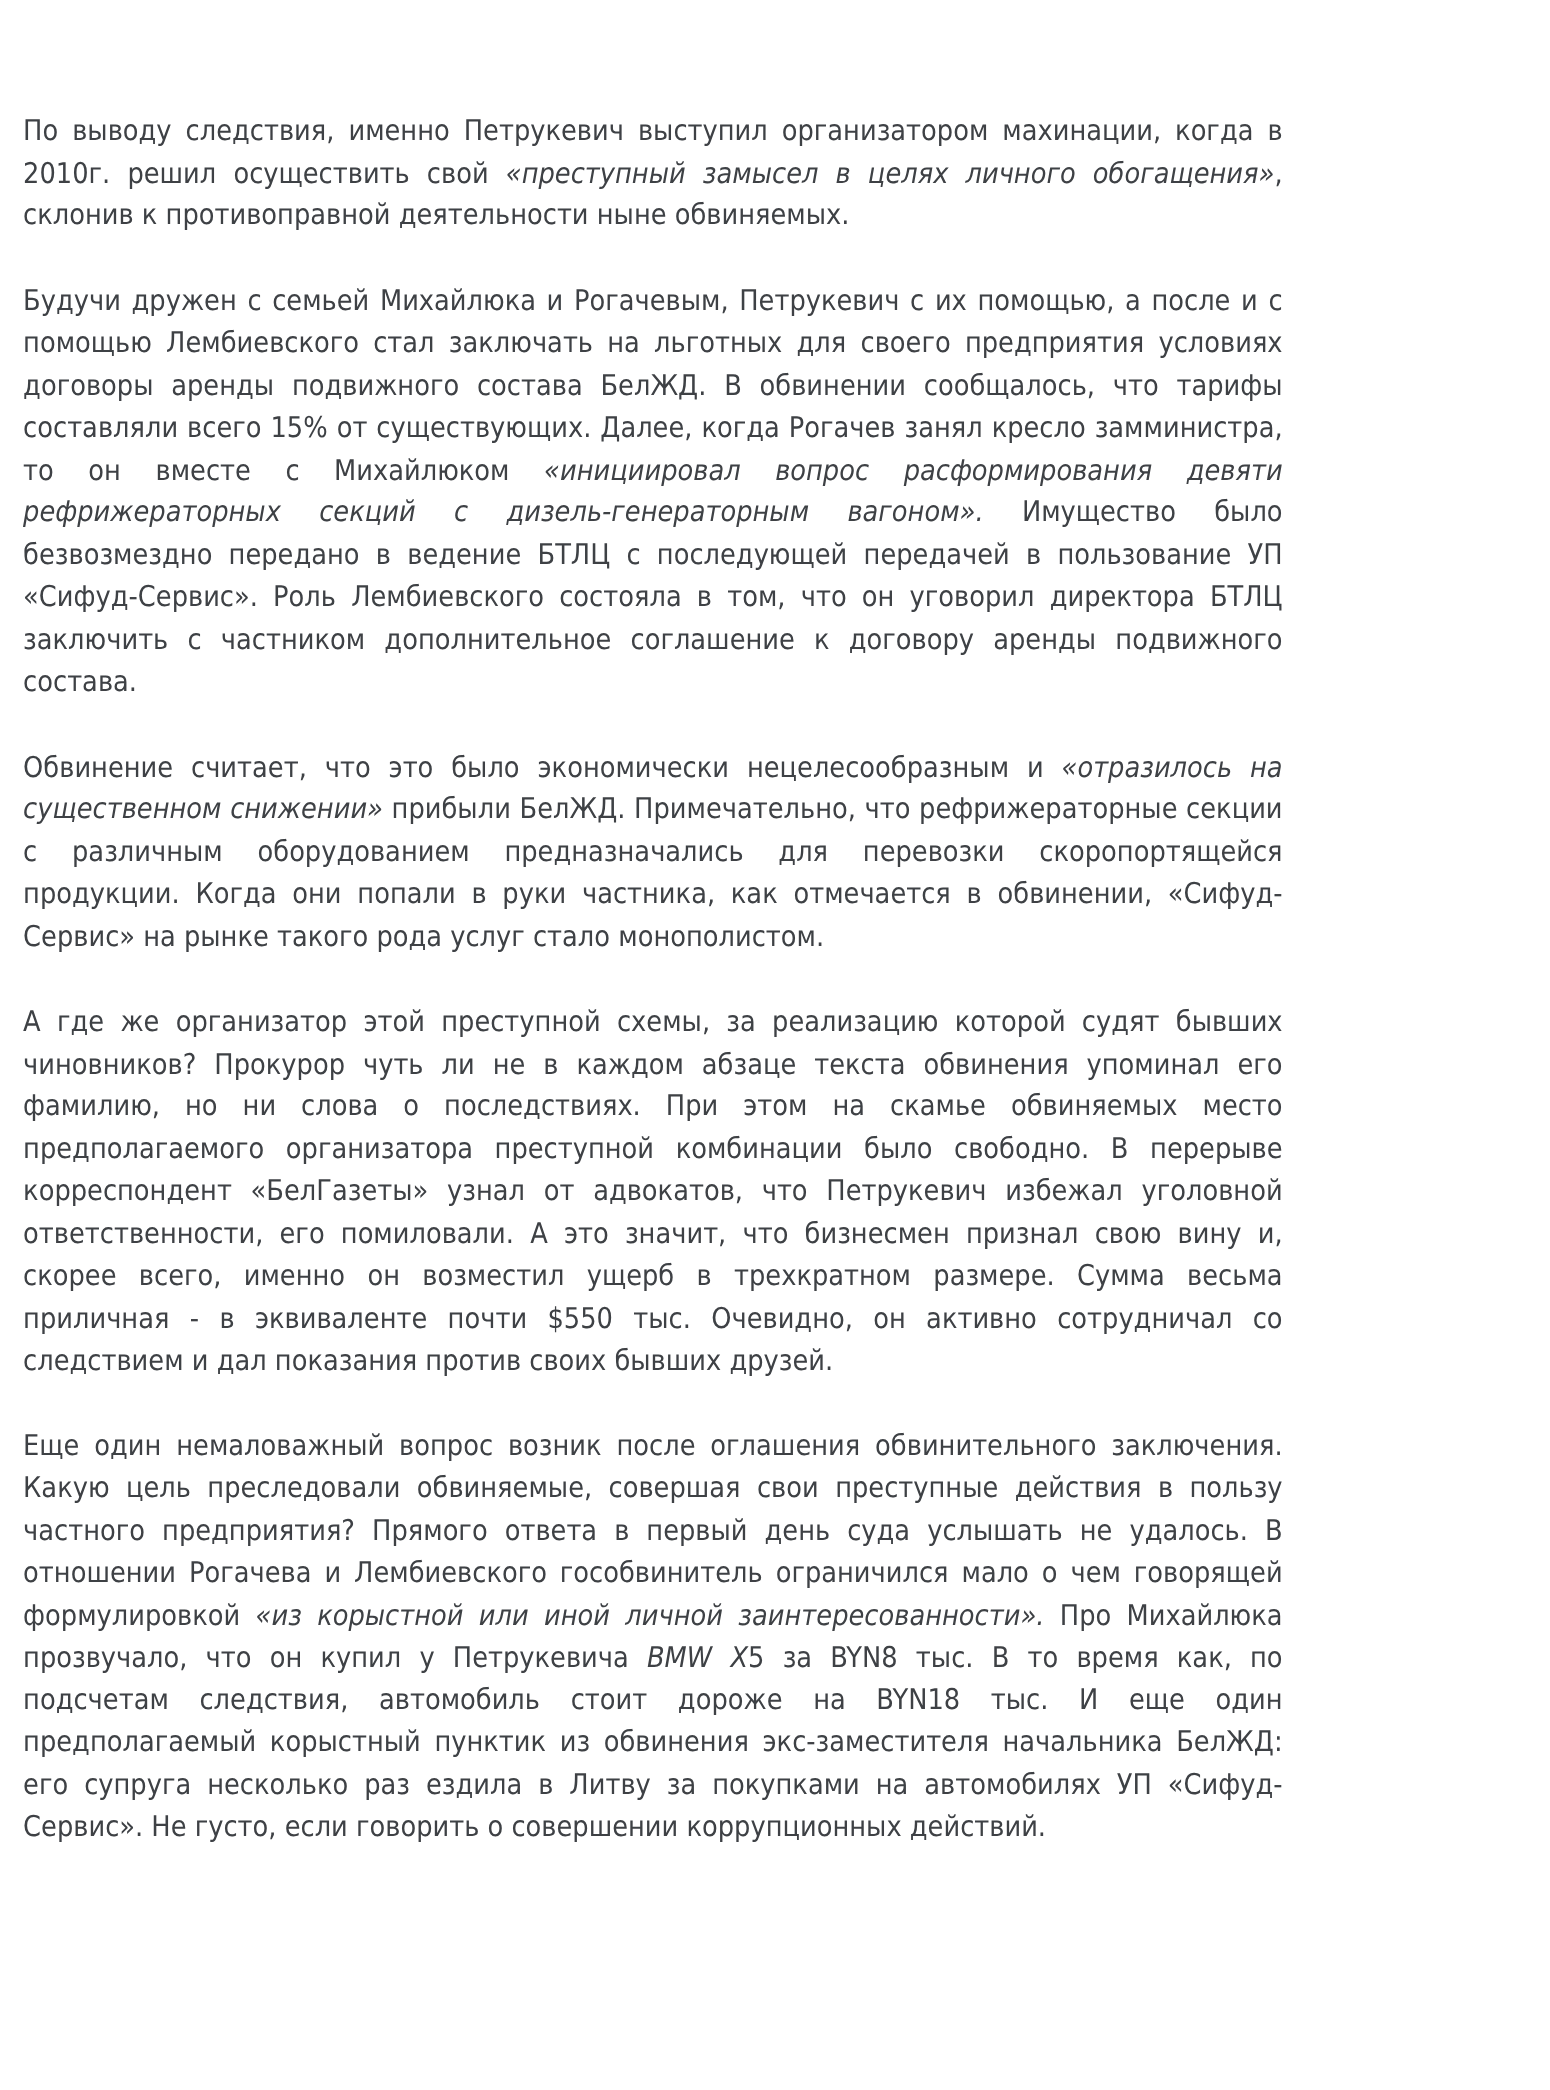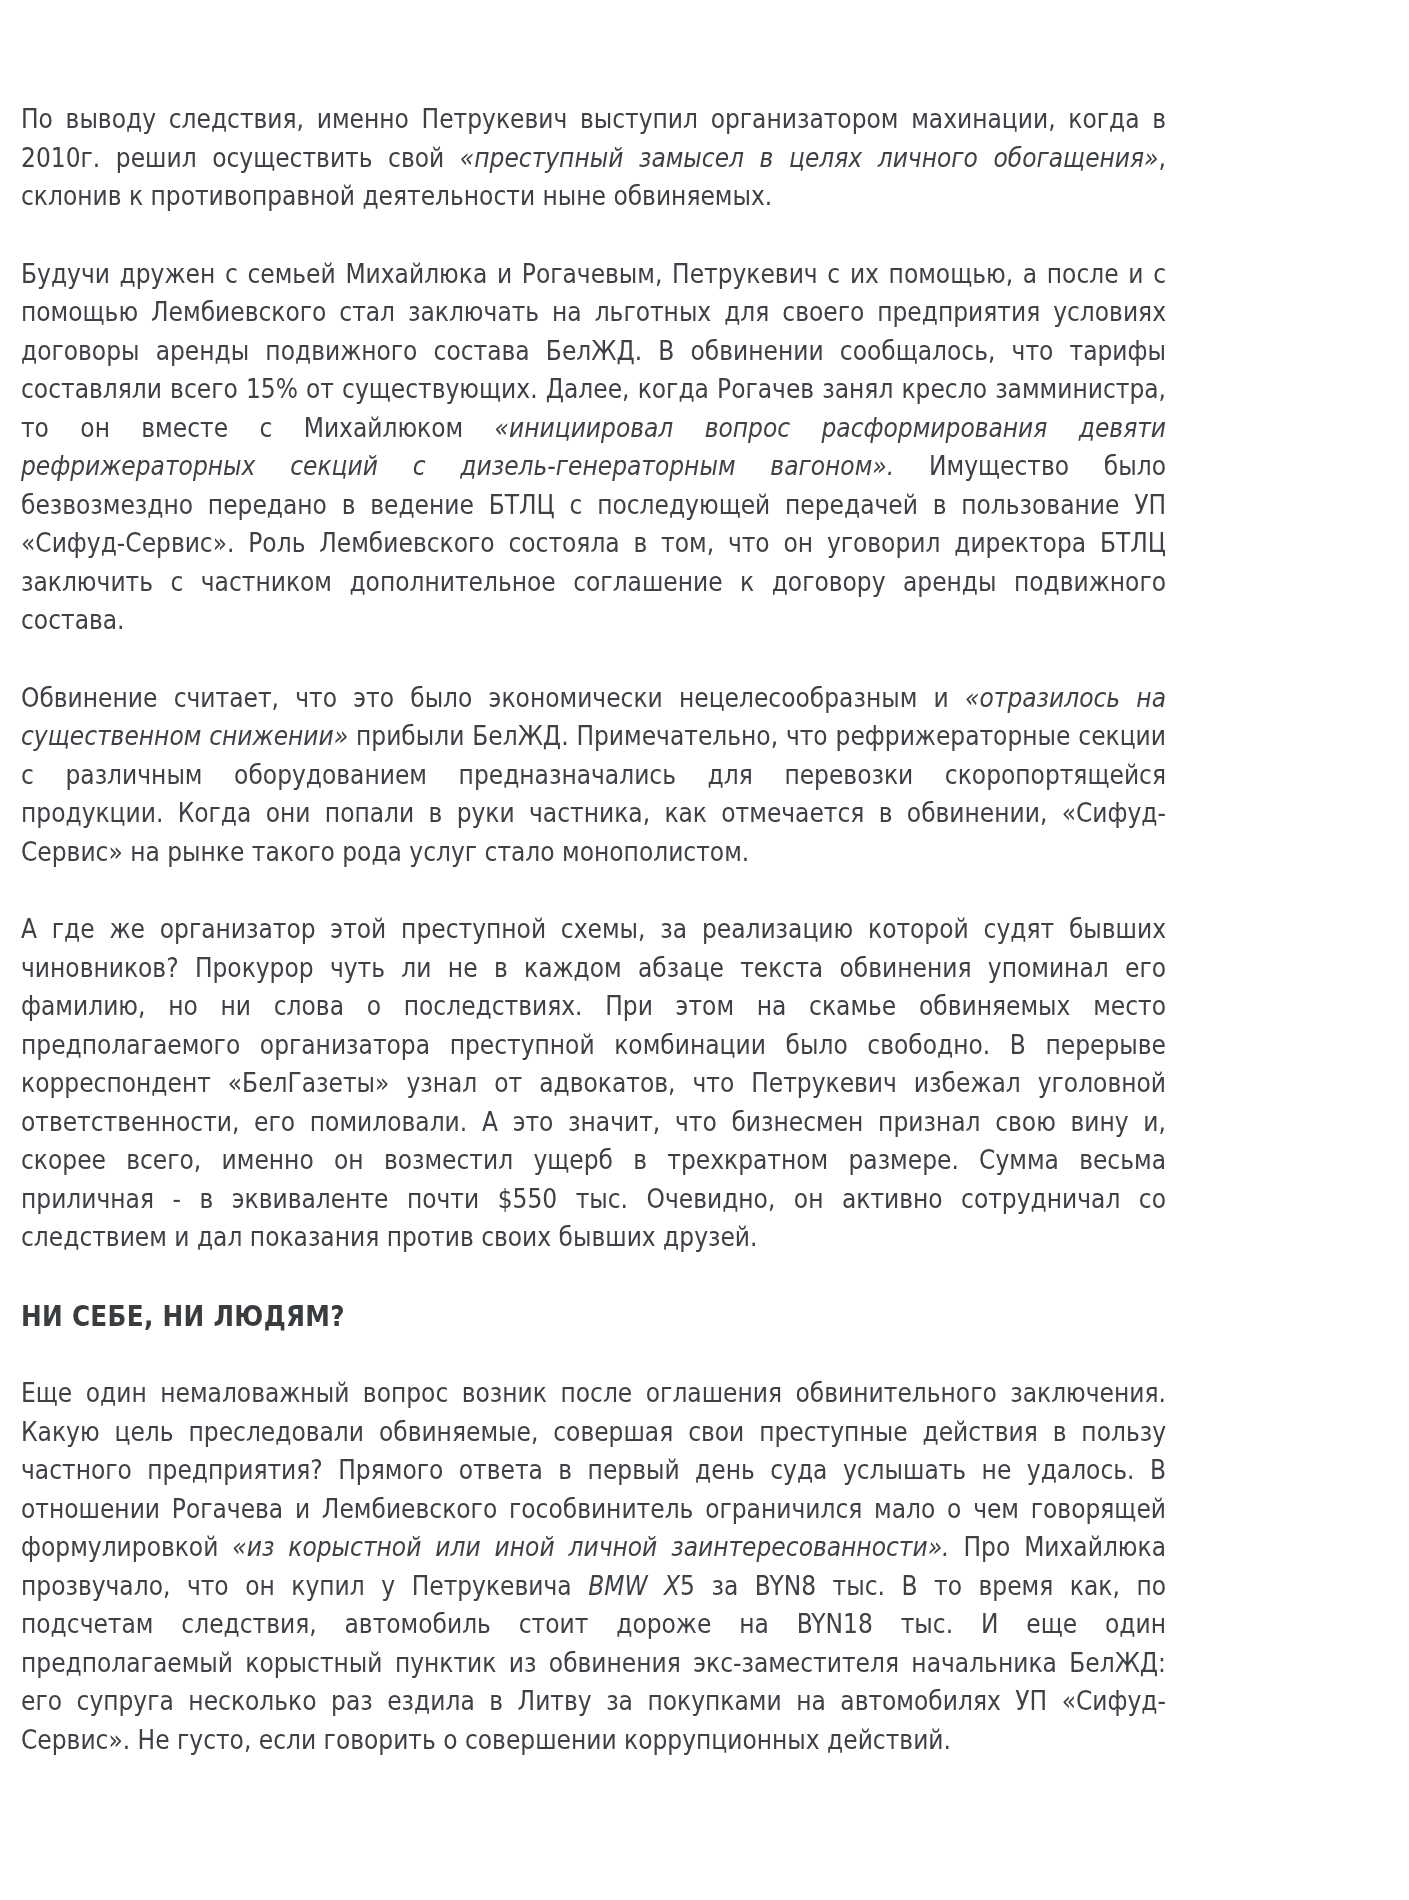--- a/index.html
+++ b/index.html
@@ -40,15 +40,14 @@
   .run-italic { font-style: italic; }
 </style>
 </head>
 <body>
 
 <article class="article">
     <p><span class="run-normal">По выводу следствия, именно Петрукевич выступил организатором махинации, когда в 2010г. решил осуществить свой </span><span class="run-italic">«преступный замысел в целях личного обогащения»</span><span class="run-normal">, склонив к противоправной деятельности ныне обвиняемых.</span></p>
     <p><span class="run-normal">Будучи дружен с семьей Михайлюка и Рогачевым, Петрукевич с их помощью, а после и с помощью Лембиевского стал заключать на льготных для своего предприятия условиях договоры аренды подвижного состава БелЖД. В обвинении сообщалось, что тарифы составляли всего 15% от существующих. Далее, когда Рогачев занял кресло замминистра, то он вместе с Михайлюком </span><span class="run-italic">«инициировал вопрос расформирования девяти рефрижераторных секций с дизель-генераторным вагоном».</span><span class="run-normal"> Имущество было безвозмездно передано в ведение БТЛЦ с последующей передачей в пользование УП «Сифуд-Сервис». Роль Лембиевского состояла в том, что он уговорил директора БТЛЦ заключить с частником дополнительное соглашение к договору аренды подвижного состава.</span></p>
     <p><span class="run-normal">Обвинение считает, что это было экономически нецелесообразным и </span><span class="run-italic">«отразилось на существенном снижении»</span><span class="run-normal"> прибыли БелЖД. Примечательно, что рефрижераторные секции с различным оборудованием  предназначались для перевозки скоропортящейся продукции. Когда они попали в руки частника, как отмечается в обвинении, «Сифуд-Сервис» на рынке такого рода услуг стало монополистом.</span></p>
     <p><span class="run-normal">А где же организатор этой преступной схемы, за реализацию которой судят бывших чиновников? Прокурор чуть ли не в каждом абзаце текста обвинения упоминал его фамилию, но ни слова о последствиях. При этом на скамье обвиняемых место предполагаемого организатора преступной комбинации было свободно. В перерыве корреспондент «БелГазеты» узнал от адвокатов, что Петрукевич избежал уголовной ответственности, его помиловали. А это значит, что бизнесмен признал свою вину и, скорее всего, именно он возместил ущерб в трехкратном размере. Сумма весьма приличная - в эквиваленте почти $550 тыс. Очевидно, он активно сотрудничал со следствием и дал показания против своих бывших друзей.</span></p>
-    <h2><span class="run-normal">НИ СЕБЕ, НИ ЛЮДЯМ?</span></h2>
     <p><span class="run-normal">Еще один немаловажный вопрос возник после оглашения обвинительного заключения. Какую цель преследовали обвиняемые, совершая свои преступные действия в пользу частного предприятия? Прямого ответа в первый день суда услышать не удалось. В отношении Рогачева и Лембиевского гособвинитель ограничился мало о чем говорящей формулировкой </span><span class="run-italic">«из корыстной или иной личной заинтересованности».</span><span class="run-normal"> Про Михайлюка прозвучало, что он купил у Петрукевича </span><span class="run-italic">BMW X</span><span class="run-normal">5 за BYN8 тыс. В то время как, по подсчетам следствия, автомобиль стоит дороже на BYN18 тыс. И еще один предполагаемый корыстный пунктик из обвинения экс-заместителя начальника БелЖД: его супруга несколько раз ездила в Литву за покупками на автомобилях УП «Сифуд-Сервис». Не густо, если говорить о совершении коррупционных действий.</span></p>
   </article>
 
 </body></html>

